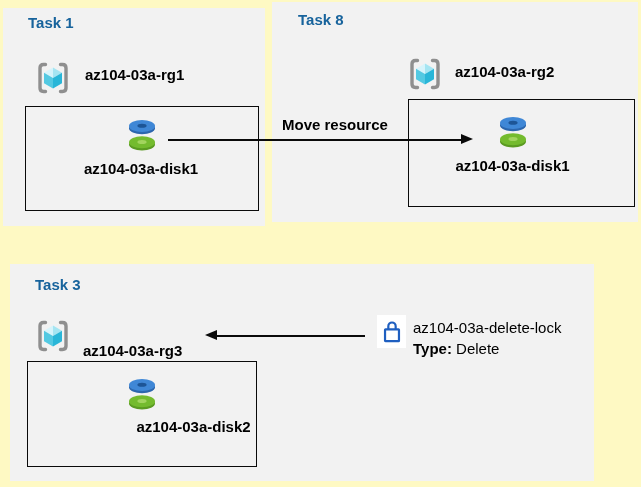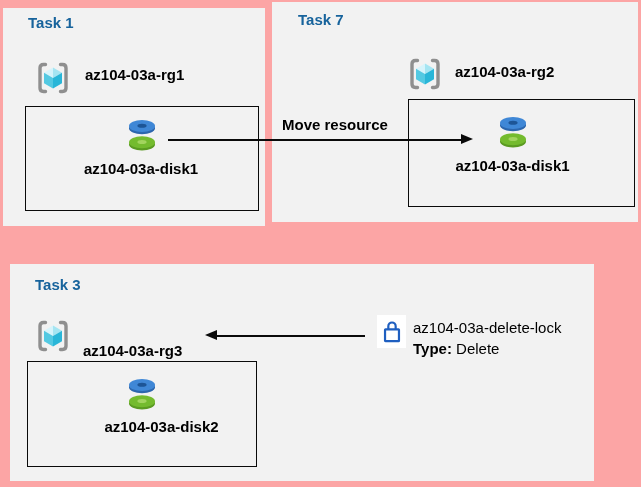--- a/index.html
+++ b/index.html
@@ -1,17 +1,17 @@
 <!DOCTYPE html>
 <html><head>
 <meta charset="utf-8">
 <style>
   html,body { margin:0; padding:0; background:#ffffff; }
   .canvas {
-    position:relative; width:641px; height:487px; background:#fca5a5;
+    position:relative; width:641px; height:487px; background:#fef9c3;
     font-family:"Liberation Sans", sans-serif; overflow:hidden;
   }
   .panel { position:absolute; background:#f2f2f2; }
   .task-title {
     position:absolute; font-size:15px; font-weight:bold; color:#17639c;
     line-height:16px; white-space:nowrap;
   }
   .label {
     position:absolute; font-size:15px; font-weight:bold; color:#000000;
     line-height:16px; white-space:nowrap;
@@ -64,21 +64,21 @@
     <ellipse cx="19" cy="25.3" rx="13" ry="6" fill="#74bb2e"></ellipse>
     <ellipse cx="19" cy="25.1" rx="4.6" ry="2" fill="#a2d45e"></ellipse>
     <ellipse cx="19" cy="11.2" rx="13" ry="6" fill="#2c66ad"></ellipse>
     <ellipse cx="19" cy="9" rx="13" ry="6" fill="#3f87d6"></ellipse>
     <ellipse cx="19" cy="8.8" rx="4.6" ry="2" fill="#1d5596"></ellipse>
   </svg>
 </span>
   <div class="label centered" style="left:25px; top:161px; width:232px;">az104-03a-disk1</div>
 
   <div class="panel" style="left:272px; top:2px; width:366px; height:220px;"></div>
-  <div class="task-title" style="left:298px; top:12px;">Task 7</div>
+  <div class="task-title" style="left:298px; top:12px;">Task 8</div>
   <span class="icon icon-rg" style="left:406px; top:55px;">
   <svg width="38" height="38" viewBox="0 0 38 38">
     <path d="M11.5 5.5 H9.5 C7 5.5 6 6.8 6 9 V29 C6 31.2 7 32.5 9.5 32.5 H11.5" fill="none" stroke="#8f8f8f" stroke-width="3.4" stroke-linecap="round" stroke-linejoin="round"></path>
     <path d="M26.5 5.5 H28.5 C31 5.5 32 6.8 32 9 V29 C32 31.2 31 32.5 28.5 32.5 H26.5" fill="none" stroke="#8f8f8f" stroke-width="3.4" stroke-linecap="round" stroke-linejoin="round"></path>
     <polygon points="19,8.5 10,13.7 19,18.9" fill="#d6f4fb"></polygon>
     <polygon points="19,8.5 28,13.7 19,18.9" fill="#a5e5f2"></polygon>
     <polygon points="10,13.7 19,18.9 19,29.5 10,24.3" fill="#53c9e2"></polygon>
     <polygon points="28,13.7 19,18.9 19,29.5 28,24.3" fill="#29b6d8"></polygon>
   </svg>
 </span>
@@ -117,21 +117,21 @@
   <span class="icon icon-disk" style="left:123px; top:376px;">
   <svg width="38" height="37" viewBox="0 0 38 37">
     <ellipse cx="19" cy="27.5" rx="13" ry="6" fill="#5b9b22"></ellipse>
     <ellipse cx="19" cy="25.3" rx="13" ry="6" fill="#74bb2e"></ellipse>
     <ellipse cx="19" cy="25.1" rx="4.6" ry="2" fill="#a2d45e"></ellipse>
     <ellipse cx="19" cy="11.2" rx="13" ry="6" fill="#2c66ad"></ellipse>
     <ellipse cx="19" cy="9" rx="13" ry="6" fill="#3f87d6"></ellipse>
     <ellipse cx="19" cy="8.8" rx="4.6" ry="2" fill="#1d5596"></ellipse>
   </svg>
 </span>
-  <div class="label centered" style="left:27px; top:419px; width:269px;">az104-03a-disk2</div>
+  <div class="label centered" style="left:27px; top:419px; width:269px;padding-left:32px;">az104-03a-disk2</div>
 
   <div class="arrow-head-left" style="left:205px; top:330px;"></div>
   <div class="arrow-line" style="left:216px; top:335px; width:149px;"></div>
   <div class="lock-box" style="left:377px; top:315px; width:29px; height:33px;">
     <svg width="22" height="27" viewBox="0 0 24 28">
       <path d="M8 12 V8.2 a4 4 0 0 1 8 0 V12" fill="none" stroke="#1f5fc0" stroke-width="2.4"></path>
       <rect x="4.4" y="11.6" width="15.2" height="13" rx="0.5" fill="#ffffff" stroke="#1f5fc0" stroke-width="2.4"></rect>
     </svg>
   </div>
   <div class="lock-texts" style="left:413px; top:320px;">

